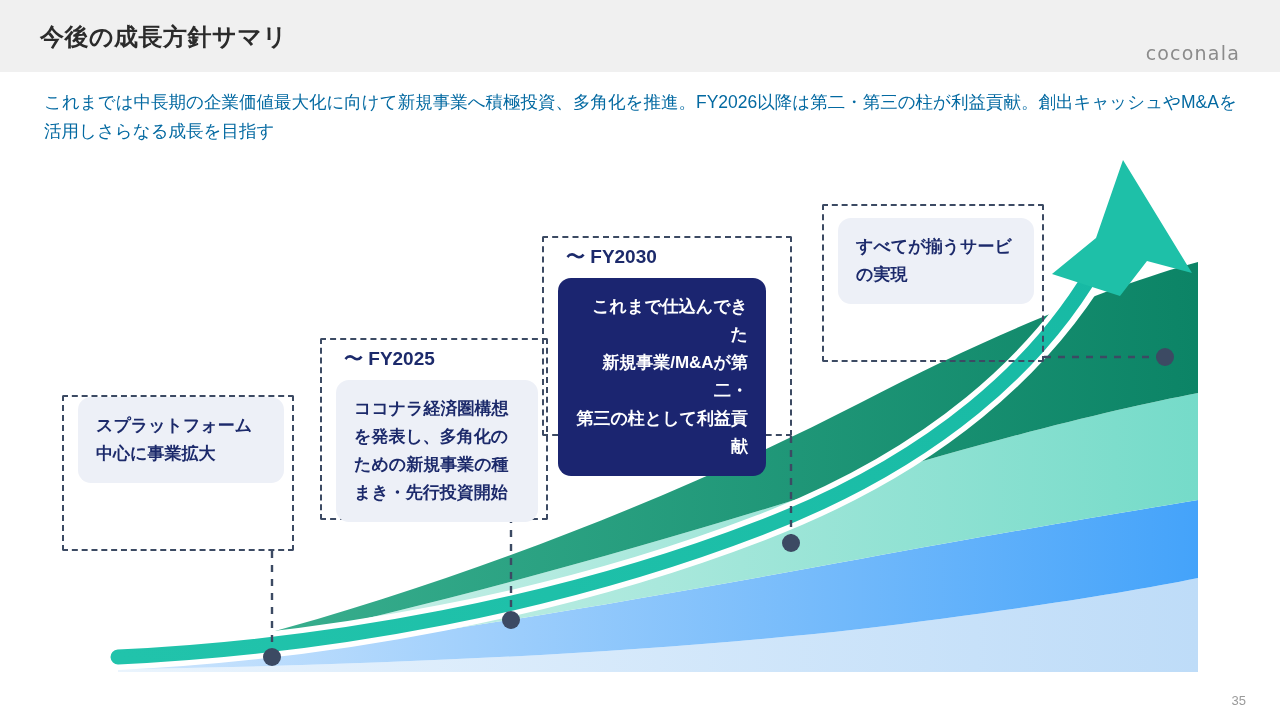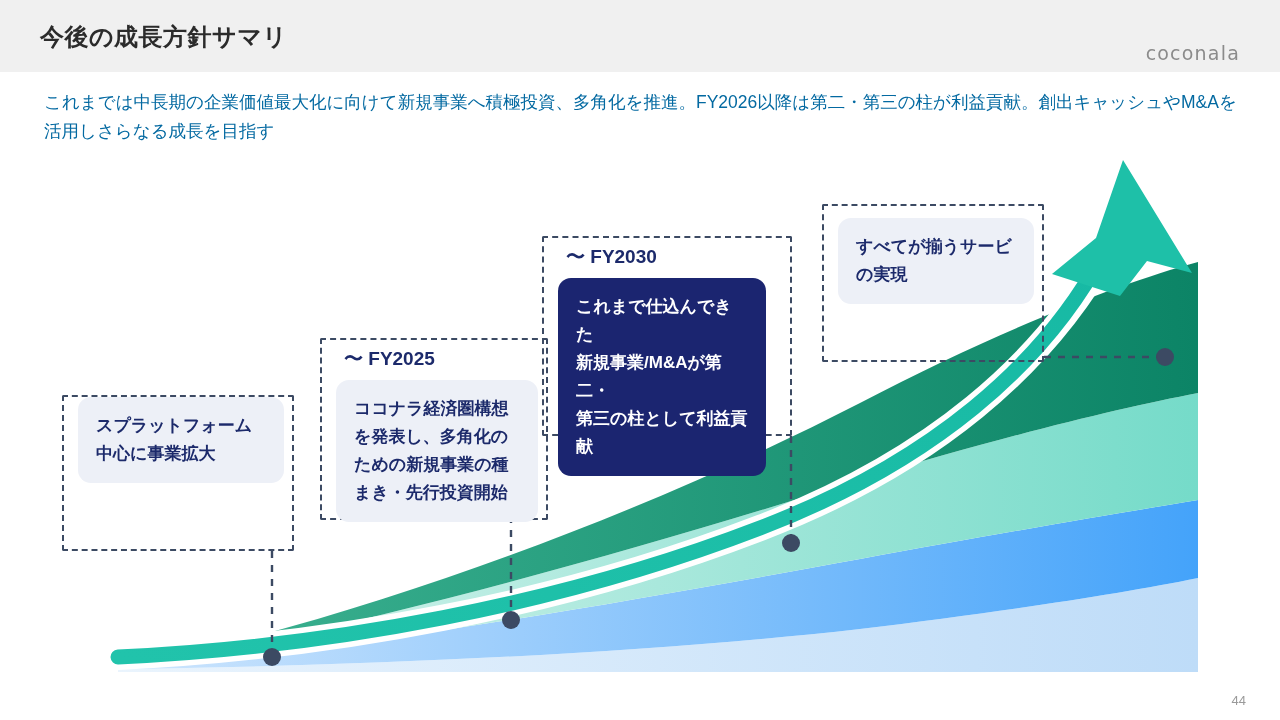--- a/index.html
+++ b/index.html
@@ -74,21 +74,21 @@
   .callout-box.light { background: #edf0f7; }
   .callout-box.dark  { background: #1b2570; color: #ffffff; }
 
   #callout-1 { left: 62px;  top: 395px; width: 232px; height: 156px; }
   #callout-1 .callout-box { margin: 0 8px 10px 14px; }
 
   #callout-2 { left: 320px; top: 338px; width: 228px; height: 182px; }
   #callout-2 .callout-box { margin: 0 8px 10px 14px; }
 
   #callout-3 { left: 542px; top: 236px; width: 250px; height: 200px; }
-  #callout-3 .callout-box { margin: 0 24px 10px 14px; }
+  #callout-3 .callout-box { margin: 0 24px 10px 14px; text-align: right; }
 
   #callout-4 { left: 822px; top: 204px; width: 222px; height: 158px; }
   #callout-4 .callout-box { margin: 12px 8px 10px 14px; }
 
   
   #page-number {
     position: absolute; right: 34px; bottom: 12px;
     font-size: 13px; color: #9a9a9a;
   }
 </style>
@@ -186,15 +186,15 @@
     </div>
   </div>
 
   <div class="callout" id="callout-4">
     <div class="callout-box light">
       <div>すべてが揃うサービ</div>
       <div>の実現</div>
     </div>
   </div>
 
-  <div id="page-number">44</div>
+  <div id="page-number">35</div>
 
 </div>
 
 </body></html>

